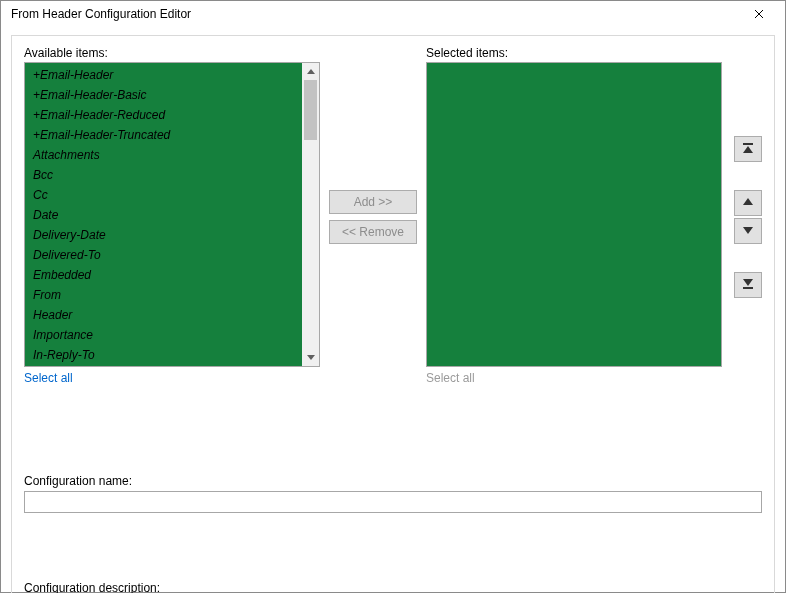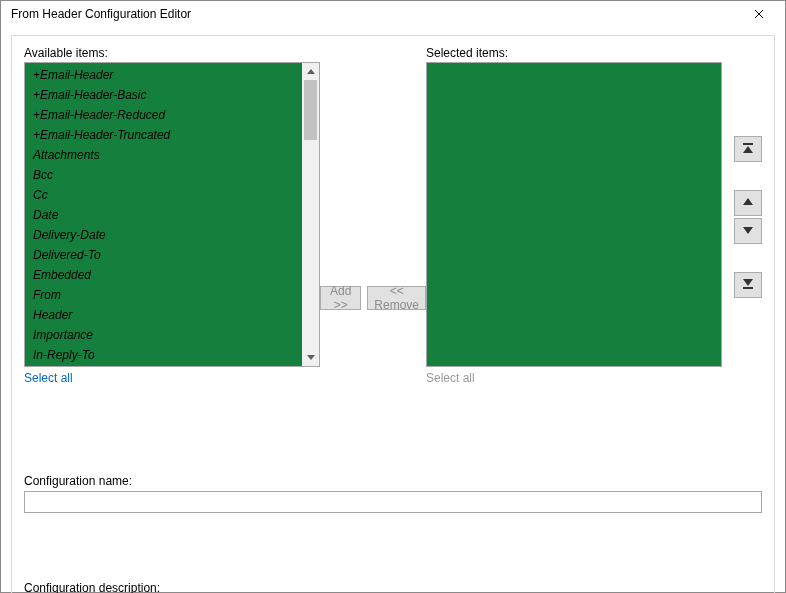--- a/index.html
+++ b/index.html
@@ -101,21 +101,21 @@
   }
   .select-all-row {
     padding-top: 4px;
     font-size: 12px;
   }
   .select-all-link { color: #0066cc; cursor: pointer; }
   .select-all-disabled { color: #9b9b9b; }
   .middle-col {
     width: 106px;
     display: flex;
-    flex-direction: row;
+    flex-direction: column;
     align-items: center;
     justify-content: flex-start;
     padding-top: 144px;
     gap: 6px;
   }
   .btn {
     width: 88px; height: 24px;
     border: 1px solid #acacac;
     background: #e1e1e1;
     font-family: inherit; font-size: 12px;

